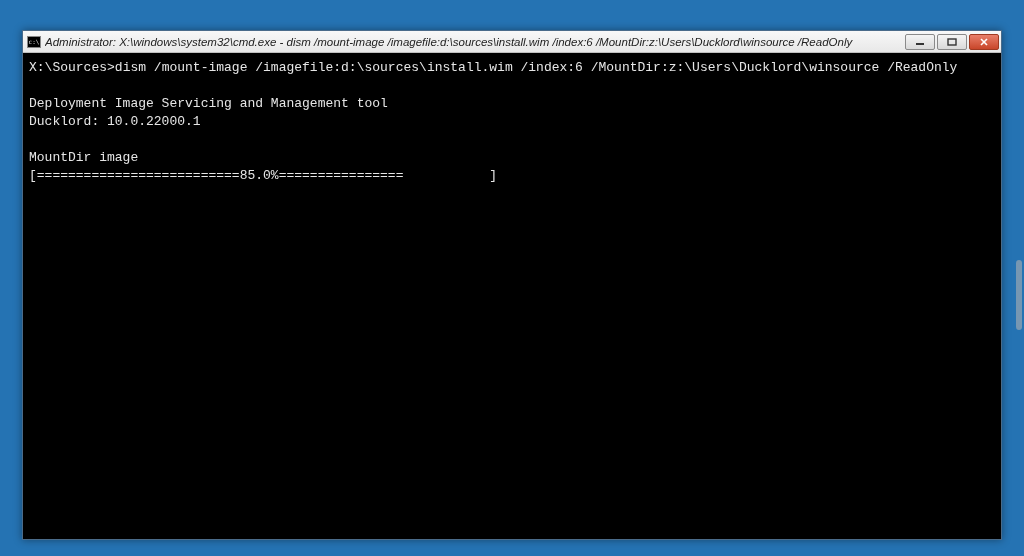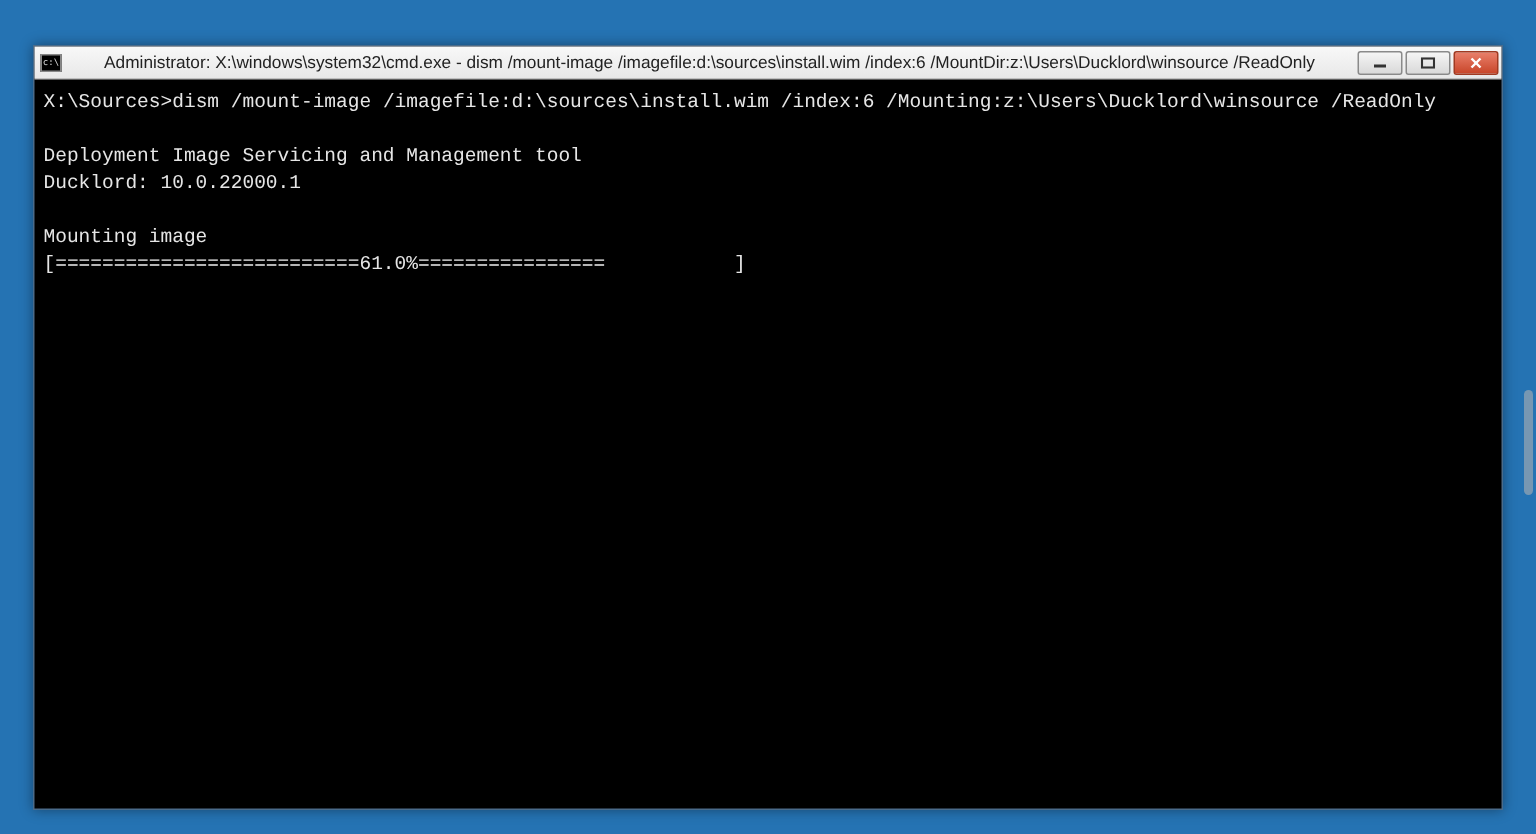--- a/index.html
+++ b/index.html
@@ -46,25 +46,25 @@
     justify-content: center;
   }
   .titlebar .cmd-icon::after {
     content: "c:\\";
     color: #ddd;
     font-family: Consolas, monospace;
     font-size: 6px;
     line-height: 1;
   }
   .titlebar .title-text {
+    font-style: italic;
     flex: 1 1 auto;
     overflow: hidden;
     text-overflow: clip;
     white-space: nowrap;
-    text-align: center;
   }
   .win-btn-group {
     display: flex;
     gap: 2px;
     margin-left: 4px;
     flex: 0 0 auto;
   }
   .win-btn {
     width: 30px; height: 16px;
     border: 1px solid #8a8a8a;
@@ -131,25 +131,25 @@
         </div>
         <div class="win-btn close" title="Close">
           <svg width="10" height="8" viewBox="0 0 10 8">
             <line x1="2" y1="1" x2="8" y2="7" stroke="#fff" stroke-width="1.6"></line>
             <line x1="8" y1="1" x2="2" y2="7" stroke="#fff" stroke-width="1.6"></line>
           </svg>
         </div>
       </div>
     </div>
 
-    <div class="console"><span>X:\Sources&gt;</span><span>dism /mount-image /imagefile:d:\sources\install.wim /index:6 /Mounting:z:\Users\Ducklord\winsource /ReadOnly</span>
+    <div class="console"><span>X:\Sources&gt;</span><span>dism /mount-image /imagefile:d:\sources\install.wim /index:6 /MountDir:z:\Users\Ducklord\winsource /ReadOnly</span>
 
 <span>Deployment Image Servicing and Management tool</span>
 <span>Ducklord: 10.0.22000.1</span>
 
-<span>Mounting image</span>
-<span>[==========================61.0%================           ]</span>
+<span>MountDir image</span>
+<span>[==========================85.0%================           ]</span>
 </div>
 
   </div>
 
   <div class="scroll-hint"></div>
 </div>
 
 </body></html>

